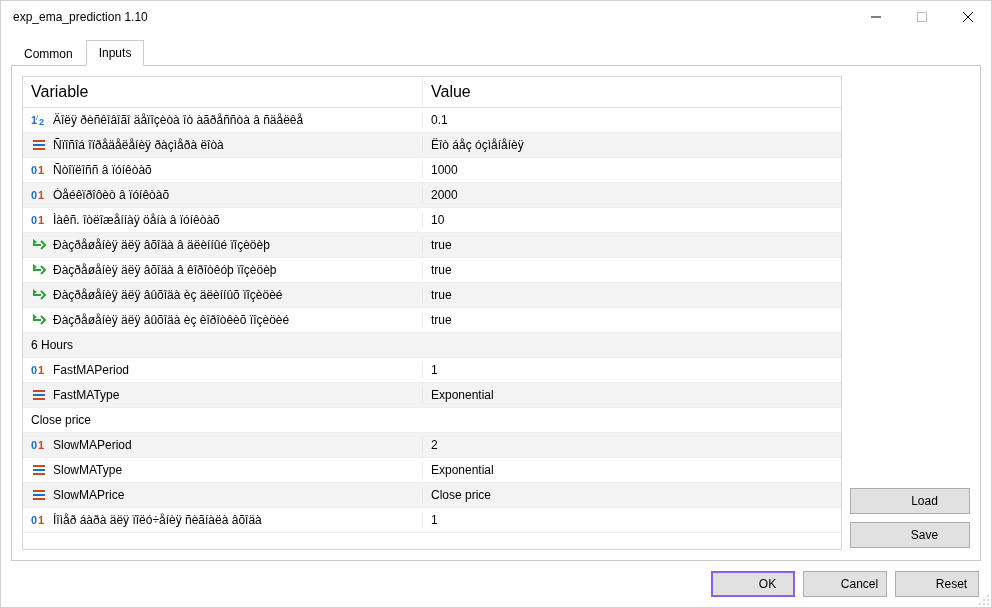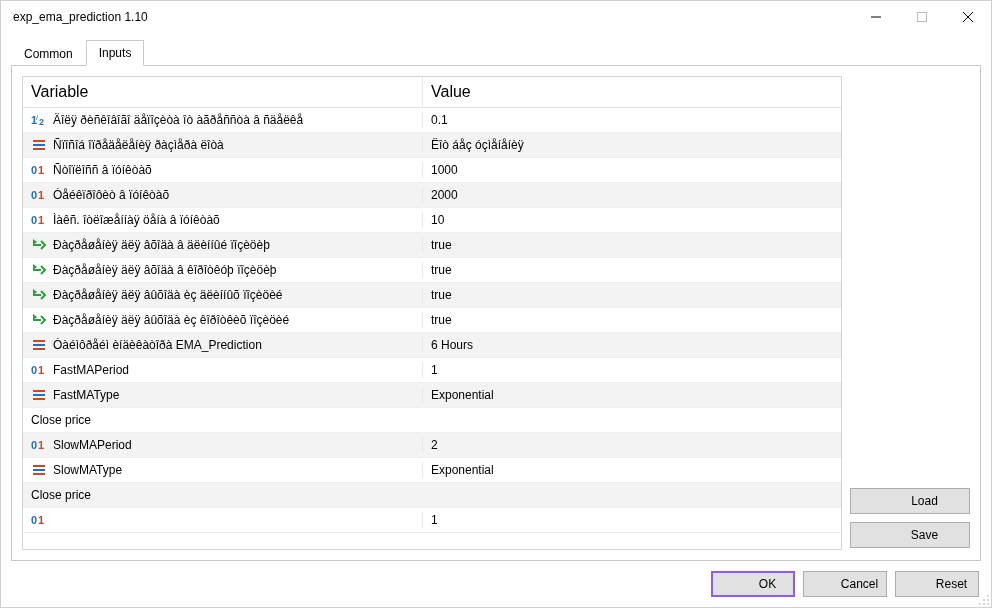--- a/index.html
+++ b/index.html
@@ -304,96 +304,97 @@
                     <path d="M2 8 L2 2 L6 5 L2 8 Z" fill="#2e9e3a"></path>
                     <path d="M2 8 L10 8" stroke="#2e9e3a" stroke-width="2"></path>
                     <path d="M10 4 L14 8 L10 12" fill="none" stroke="#2e9e3a" stroke-width="2"></path>
                   </svg>
                 </span>
                 <span class="label">Ðàçðåøåíèÿ äëÿ âûõîäà èç êîðîòêèõ ïîçèöèé</span>
               </div>
               <div class="cell col-val">true</div>
             </div>
             <div class="row alt">
+              <div class="cell col-val">6 Hours</div>
+            </div>
+            <div class="row">
+              <div class="cell col-var">
+                <span class="icon">
+                  <svg width="16" height="16" viewBox="0 0 16 16">
+                    <text x="0" y="12" font-size="11" font-weight="700" fill="#1f6fc9">0</text>
+                    <text x="7" y="12" font-size="11" font-weight="700" fill="#c94a1f">1</text>
+                  </svg>
+                </span>
+                <span class="label">FastMAPeriod</span>
+              </div>
+              <div class="cell col-val">1</div>
+            </div>
+            <div class="row alt">
               <div class="cell col-var">
                 <span class="icon">
                   <svg width="16" height="16" viewBox="0 0 16 16">
                     <line x1="2" y1="4" x2="14" y2="4" stroke="#c94a1f" stroke-width="2"></line>
                     <line x1="2" y1="8" x2="14" y2="8" stroke="#1f6fc9" stroke-width="2"></line>
                     <line x1="2" y1="12" x2="14" y2="12" stroke="#c94a1f" stroke-width="2"></line>
                   </svg>
                 </span>
-                <span class="label">Òàéìôðåéì èíäèêàòîðà EMA_Prediction</span>
-              </div>
-              <div class="cell col-val">6 Hours</div>
-            </div>
-            <div class="row">
-              <div class="cell col-var">
-                <span class="icon">
-                  <svg width="16" height="16" viewBox="0 0 16 16">
-                    <text x="0" y="12" font-size="11" font-weight="700" fill="#1f6fc9">0</text>
-                    <text x="7" y="12" font-size="11" font-weight="700" fill="#c94a1f">1</text>
-                  </svg>
-                </span>
-                <span class="label">FastMAPeriod</span>
-              </div>
-              <div class="cell col-val">1</div>
-            </div>
-            <div class="row alt">
+                <span class="label">FastMAType</span>
+              </div>
+              <div class="cell col-val">Exponential</div>
+            </div>
+            <div class="row">
+              <div class="cell col-val">Close price</div>
+            </div>
+            <div class="row alt">
+              <div class="cell col-var">
+                <span class="icon">
+                  <svg width="16" height="16" viewBox="0 0 16 16">
+                    <text x="0" y="12" font-size="11" font-weight="700" fill="#1f6fc9">0</text>
+                    <text x="7" y="12" font-size="11" font-weight="700" fill="#c94a1f">1</text>
+                  </svg>
+                </span>
+                <span class="label">SlowMAPeriod</span>
+              </div>
+              <div class="cell col-val">2</div>
+            </div>
+            <div class="row">
               <div class="cell col-var">
                 <span class="icon">
                   <svg width="16" height="16" viewBox="0 0 16 16">
                     <line x1="2" y1="4" x2="14" y2="4" stroke="#c94a1f" stroke-width="2"></line>
                     <line x1="2" y1="8" x2="14" y2="8" stroke="#1f6fc9" stroke-width="2"></line>
                     <line x1="2" y1="12" x2="14" y2="12" stroke="#c94a1f" stroke-width="2"></line>
                   </svg>
                 </span>
-                <span class="label">FastMAType</span>
+                <span class="label">SlowMAType</span>
               </div>
               <div class="cell col-val">Exponential</div>
             </div>
-            <div class="row">
-              <div class="cell col-val">Close price</div>
-            </div>
-            <div class="row alt">
-              <div class="cell col-var">
-                <span class="icon">
-                  <svg width="16" height="16" viewBox="0 0 16 16">
-                    <text x="0" y="12" font-size="11" font-weight="700" fill="#1f6fc9">0</text>
-                    <text x="7" y="12" font-size="11" font-weight="700" fill="#c94a1f">1</text>
-                  </svg>
-                </span>
-                <span class="label">SlowMAPeriod</span>
-              </div>
-              <div class="cell col-val">2</div>
-            </div>
-            <div class="row">
+            <div class="row alt">
               <div class="cell col-var">
                 <span class="icon">
                   <svg width="16" height="16" viewBox="0 0 16 16">
                     <line x1="2" y1="4" x2="14" y2="4" stroke="#c94a1f" stroke-width="2"></line>
                     <line x1="2" y1="8" x2="14" y2="8" stroke="#1f6fc9" stroke-width="2"></line>
                     <line x1="2" y1="12" x2="14" y2="12" stroke="#c94a1f" stroke-width="2"></line>
                   </svg>
                 </span>
-                <span class="label">SlowMAType</span>
-              </div>
-              <div class="cell col-val">Exponential</div>
-            </div>
-            <div class="row alt">
+                <span class="label">SlowMAPrice</span>
+              </div>
               <div class="cell col-val">Close price</div>
             </div>
             <div class="row">
               <div class="cell col-var">
                 <span class="icon">
                   <svg width="16" height="16" viewBox="0 0 16 16">
                     <text x="0" y="12" font-size="11" font-weight="700" fill="#1f6fc9">0</text>
                     <text x="7" y="12" font-size="11" font-weight="700" fill="#c94a1f">1</text>
                   </svg>
                 </span>
+                <span class="label">Íîìåð áàðà äëÿ ïîëó÷åíèÿ ñèãíàëà âõîäà</span>
               </div>
               <div class="cell col-val">1</div>
             </div>
           </div>
       </div>
 
       <div class="sidebtns">
         <div class="btn">Load</div>
         <div class="btn">Save</div>
       </div>

